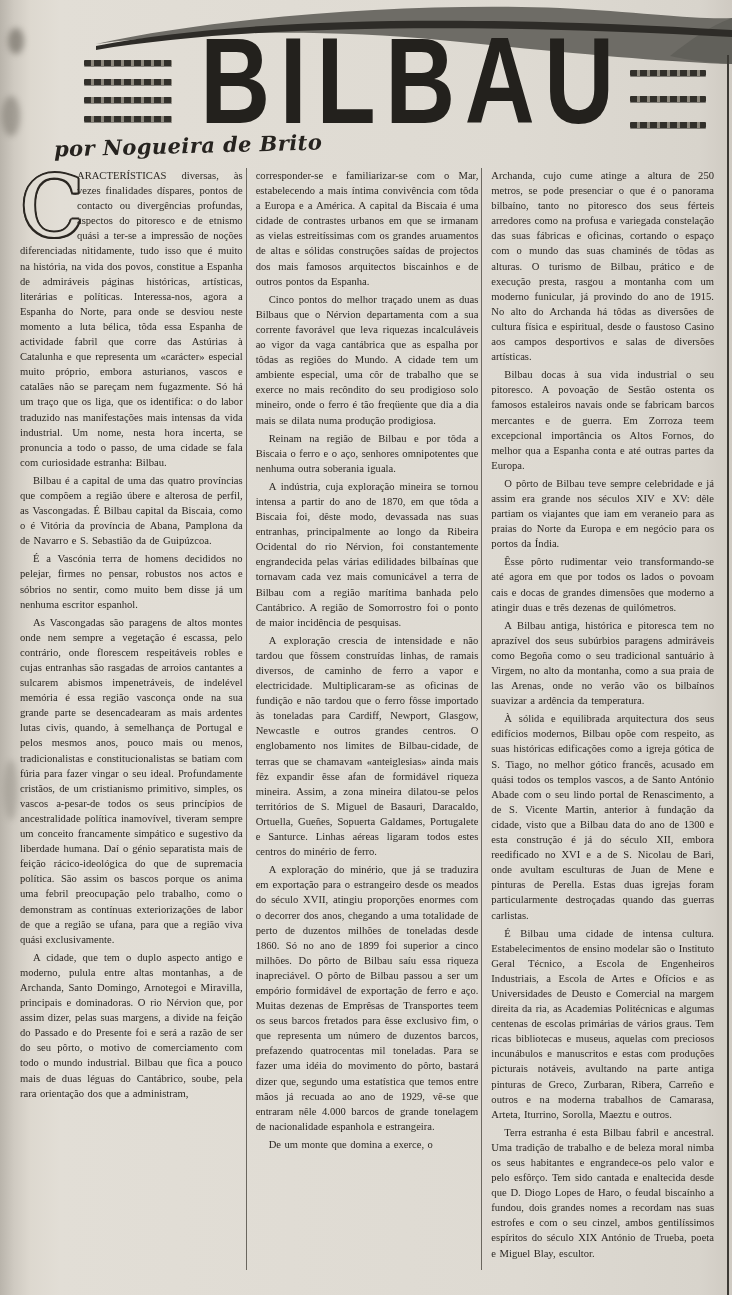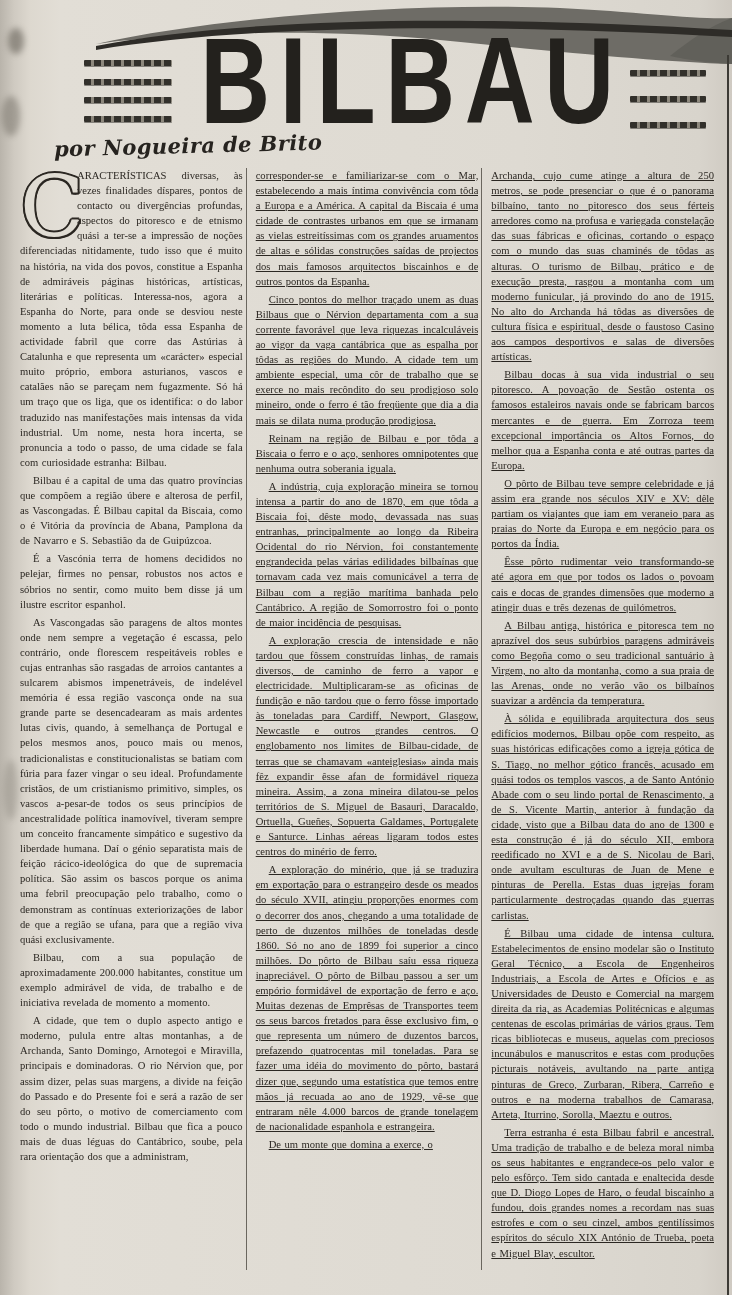--- a/index.html
+++ b/index.html
@@ -19,21 +19,21 @@
   .stripes.right{left:630px;top:70px;width:76px;height:58px;}
   .stripe{height:6px;border-radius:1px;
     background:repeating-linear-gradient(90deg,#32302b 0 7px,#8d887d 7px 10px);
     box-shadow:0 1px 0 rgba(40,38,33,.5);}
   .byline{position:absolute;left:54px;top:133px;font-family:"DejaVu Serif",serif;
     font-style:italic;font-weight:700;font-size:21px;color:#26231f;transform:rotate(-1.5deg);letter-spacing:.02em;}
   
   .article{position:absolute;top:168px;left:20px;width:694px;height:1102px;display:flex;}
   .col{width:225px;height:100%;overflow:hidden;text-align:justify;
     font-size:10.6px;line-height:15.1px;word-spacing:.08em;}
-  .col + .col{border-left:1px solid #6a665e;margin-left:3px;padding-left:9px;text-decoration:underline;}
+  .col + .col{border-left:1px solid #6a665e;margin-left:3px;padding-left:9px;}
   .col p{margin:0 0 3px 0;text-indent:13px;}
   .col p.opening{text-indent:0;}
   .dropcap{
     float:left;font-family:"DejaVu Serif",serif;font-weight:400;
     font-size:84px;line-height:72px;width:52px;text-align:center;margin:3px 5px 0 0;
     color:#e0dcd3;
     text-shadow:2px 0 0 #2b2722,-2px 0 0 #2b2722,0 2px 0 #2b2722,0 -2px 0 #2b2722,
                 1.5px 1.5px 0 #2b2722,-1.5px -1.5px 0 #2b2722,1.5px -1.5px 0 #2b2722,-1.5px 1.5px 0 #2b2722;
   }
   .edge-rule{position:absolute;left:727px;top:55px;width:2px;height:1240px;background:#3c3a35;}
@@ -63,23 +63,22 @@
   <div class="stripe"></div>
 </div>
 
 <div class="masthead">BILBAU</div>
 <div class="byline">por Nogueira de Brito</div>
 
 <div class="article">
   <div class="col">
     <p class="opening"><span class="dropcap">C</span><span>ARACTERÍSTICAS diversas, às vezes finalidades díspares, pontos de contacto ou divergências profundas, aspectos do pitoresco e de etnismo quási a ter-se a impressão de noções diferenciadas nìtidamente, tudo isso que é muito na história, na vida dos povos, constitue a Espanha de admiráveis páginas históricas, artísticas, literárias e políticas. Interessa-nos, agora a Espanha do Norte, para onde se desviou neste momento a luta bélica, tôda essa Espanha de actividade fabril que corre das Astúrias à Catalunha e que representa um «carácter» especial muito próprio, embora asturianos, vascos e catalães não se pareçam nem fugazmente. Só há um traço que os liga, que os identifica: o do labor traduzido nas manifestações mais intensas da vida industrial. Um nome, nesta hora incerta, se pronuncia a todo o passo, de uma cidade se fala com curiosidade estranha: Bilbau.</span></p>
     <p>Bilbau é a capital de uma das quatro províncias que compõem a região úbere e alterosa de perfil, as Vascongadas. É Bilbau capital da Biscaia, como o é Vitória da província de Abana, Pamplona da de Navarro e S. Sebastião da de Guipúzcoa.</p>
-    <p>É a Vascónia terra de homens decididos no pelejar, firmes no pensar, robustos nos actos e sóbrios no sentir, como muito bem disse já um ilustre escritor espanhol.</p>
+    <p>É a Vascónia terra de homens decididos no pelejar, firmes no pensar, robustos nos actos e sóbrios no sentir, como muito bem disse já um nenhuma escritor espanhol.</p>
     <p>As Vascongadas são paragens de altos montes onde nem sempre a vegetação é escassa, pelo contrário, onde florescem respeitáveis robles e cujas entranhas são rasgadas de arroios cantantes a sulcarem abismos impenetráveis, de indelével memória é essa região vasconça onde na sua grande parte se desencadearam as mais ardentes lutas civis, quando, à semelhança de Portugal e pelos mesmos anos, pouco mais ou menos, tradicionalistas e constitucionalistas se batiam com fúria para fazer vingar o seu ideal. Profundamente cristãos, de um cristianismo primitivo, simples, os vascos a-pesar-de todos os seus princípios de ancestralidade política inamovível, tiveram sempre um conceito francamente simpático e sugestivo da liberdade humana. Daí o génio separatista mais de feição rácico-ideológica do que de supremacia política. São assim os bascos porque os anima uma febril preocupação pelo trabalho, como o demonstram as contínuas exteriorizações de labor de que a região se ufana, para que a região viva quási exclusivamente.</p>
-    <p>Bilbau, com a sua população de aproximadamente 200.000 habitantes, constitue um exemplo admirável de vida, de trabalho e de iniciativa revelada de momento a momento.</p>
     <p>A cidade, que tem o duplo aspecto antigo e moderno, pulula entre altas montanhas, a de Archanda, Santo Domingo, Arnotegoi e Miravilla, principais e dominadoras. O rio Nérvion que, por assim dizer, pelas suas margens, a divide na feição do Passado e do Presente foi e será a razão de ser do seu pôrto, o motivo de comerciamento com todo o mundo industrial. Bilbau que fica a pouco mais de duas léguas do Cantábrico, soube, pela rara orientação dos que a administram,</p>
   </div>
   <div class="col">
     <p class="opening">corresponder-se e familiarizar-se com o Mar, estabelecendo a mais íntima convivência com tôda a Europa e a América. A capital da Biscaia é uma cidade de contrastes urbanos em que se irmanam as vielas estreitíssimas com os grandes aruamentos de altas e sólidas construções saídas de projectos dos mais famosos arquitectos biscainhos e de outros pontos da Espanha.</p>
     <p>Cinco pontos do melhor traçado unem as duas Bilbaus que o Nérvion departamenta com a sua corrente favorável que leva riquezas incalculáveis ao vigor da vaga cantábrica que as espalha por tôdas as regiões do Mundo. A cidade tem um ambiente especial, uma côr de trabalho que se exerce no mais recôndito do seu prodigioso solo mineiro, onde o ferro é tão freqüente que dia a dia mais se dilata numa produção prodigiosa.</p>
     <p>Reinam na região de Bilbau e por tôda a Biscaia o ferro e o aço, senhores omnipotentes que nenhuma outra soberania iguala.</p>
     <p>A indústria, cuja exploração mineira se tornou intensa a partir do ano de 1870, em que tôda a Biscaia foi, dêste modo, devassada nas suas entranhas, principalmente ao longo da Ribeira Ocidental do rio Nérvion, foi constantemente engrandecida pelas várias edilidades bilbaínas que tornavam cada vez mais comunicável a terra de Bilbau com a região marítima banhada pelo Cantábrico. A região de Somorrostro foi o ponto de maior incidência de pesquisas.</p>
     <p>A exploração crescia de intensidade e não tardou que fôssem construídas linhas, de ramais diversos, de caminho de ferro a vapor e electricidade. Multiplicaram-se as oficinas de fundição e não tardou que o ferro fôsse importado às toneladas para Cardiff, Newport, Glasgow, Newcastle e outros grandes centros. O englobamento nos limites de Bilbau-cidade, de terras que se chamavam «anteiglesias» ainda mais fêz expandir êsse afan de formidável riqueza mineira. Assim, a zona mineira dilatou-se pelos territórios de S. Miguel de Basauri, Daracaldo, Ortuella, Gueñes, Sopuerta Galdames, Portugalete e Santurce. Linhas aéreas ligaram todos estes centros do minério de ferro.</p>
     <p>A exploração do minério, que já se traduzira em exportação para o estrangeiro desde os meados do século XVII, atingiu proporções enormes com o decorrer dos anos, chegando a uma totalidade de perto de duzentos milhões de toneladas desde 1860. Só no ano de 1899 foi superior a cinco milhões. Do pôrto de Bilbau saíu essa riqueza inapreciável. O pôrto de Bilbau passou a ser um empório formidável de exportação de ferro e aço. Muitas dezenas de Emprêsas de Transportes teem os seus barcos fretados para êsse exclusivo fim, o que representa um número de duzentos barcos, prefazendo quatrocentas mil toneladas. Para se fazer uma idéia do movimento do pôrto, bastará dizer que, segundo uma estatística que temos entre mãos já recuada ao ano de 1929, vê-se que entraram nêle 4.000 barcos de grande tonelagem de nacionalidade espanhola e estrangeira.</p>
     <p>De um monte que domina a exerce, o</p>

